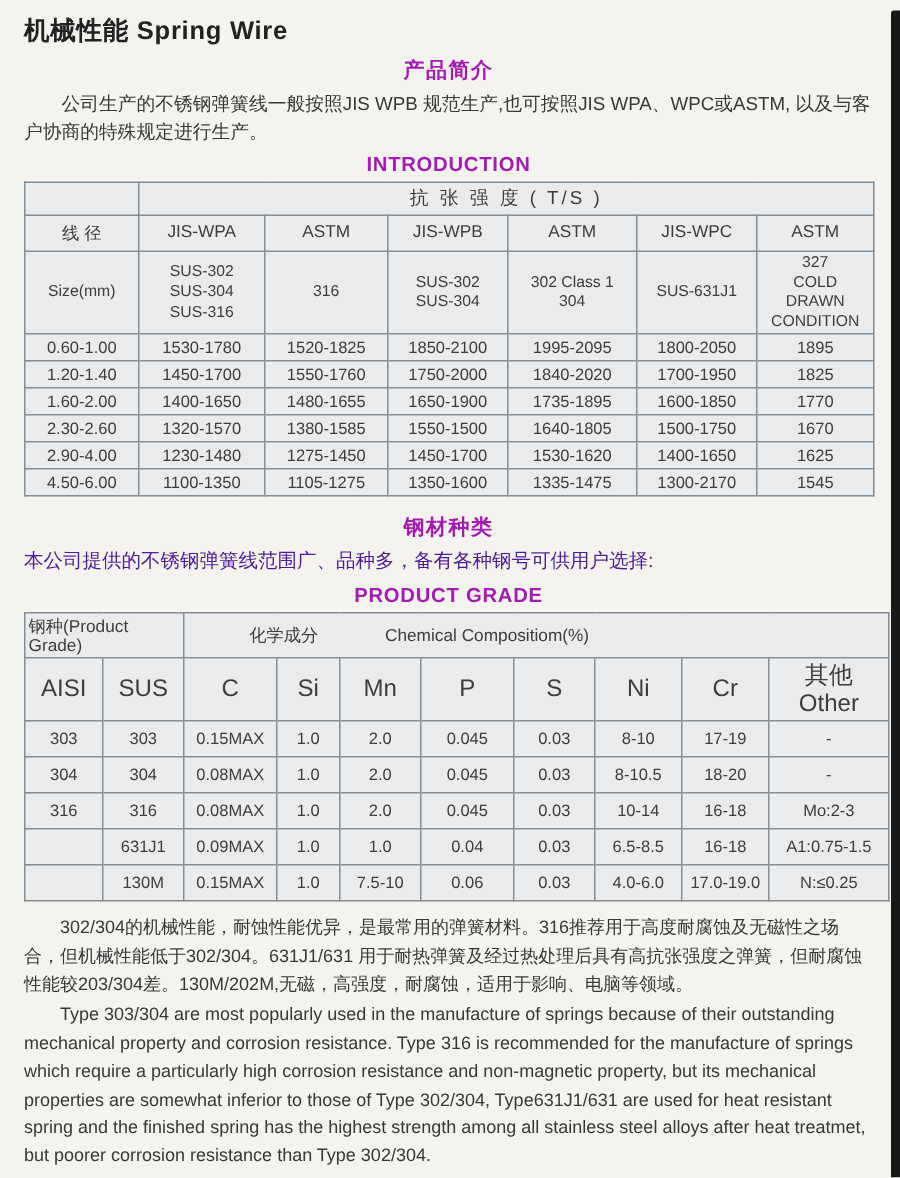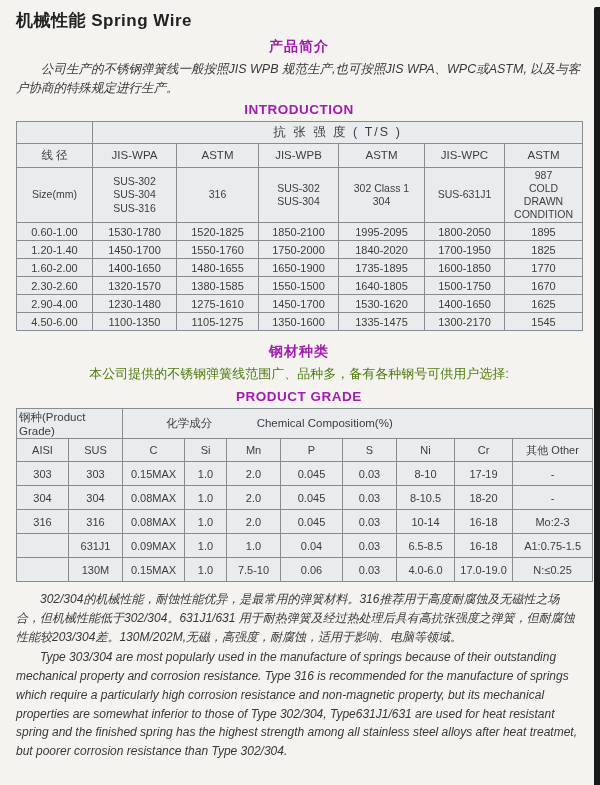--- a/index.html
+++ b/index.html
@@ -14,41 +14,41 @@
   .edge-strip {
     position:absolute; right:0; top:7px; width:6px; height:778px;
     background:#191919; border-radius:2px 0 0 0;
   }
   .page { padding:9px 18px 0 16px; }
 
   .doc-title { font-size:17px; font-weight:bold; color:#222; letter-spacing:0.5px; margin-bottom:6px; }
   .red-heading { text-align:center; color:#a21caf; font-weight:bold; font-size:14px; margin:3px 0 4px 0; letter-spacing:1px; }
   .red-heading.en { font-size:13.5px; letter-spacing:0.5px; }
   .para { font-size:12.5px; line-height:1.55; color:#383838; }
-  .para.indent { text-indent:2em;font-style:italic; }
-  .center-line { text-align:center; font-size:13px; color:#4d7c0f; margin:2px 0 6px 0; }
+  .para.indent { text-indent:2em; }
+  .center-line { text-align:left; font-size:13px; color:#4c1d95; margin:2px 0 6px 0; }
 
   table { border-collapse:collapse; width:566px; margin:4px auto 0 auto; table-layout:fixed; }
   th, td {
     border:1px solid #878c92;
     background:#e9ebed;
     text-align:center; vertical-align:middle;
     font-size:11px; font-weight:normal; color:#3d3d3d;
     padding:1px 2px;
   }
   .t1 th.span-hd { font-size:12.5px; letter-spacing:2px; height:22px; }
   .t1 .std-row th { height:24px; font-size:11.5px; }
   .t1 .grade-row td { height:54px; font-size:10.5px; line-height:1.25; }
   .t1 .data-row td { height:18px; }
   .pre { white-space:pre-line; }
 
   .t2 .hd1 th { height:21px; font-size:11.5px; text-align:left; }
   .t2 .hd1 th.left { }
   .t2 .hd1 .gap { display:inline-block; width:38px; }
-  .t2 .hd2 th { height:23px; font-size:11px;margin-left:34px; }
+  .t2 .hd2 th { height:23px; font-size:16px;margin-left:34px; }
   .t2 .data-row td { height:24px; } .sec-gap-m { height:9px; }
   .notes { margin-top:8px; }
   .notes .para { font-size:12px; line-height:1.56; }
 </style>
 </head>
 <body>
 
 <div class="edge-strip"></div>
 
 <div class="page">
@@ -87,21 +87,21 @@
       <td>Size(mm)</td>
       <td class="pre">SUS-302
 SUS-304
 SUS-316</td>
       <td class="pre">316</td>
       <td class="pre">SUS-302
 SUS-304</td>
       <td class="pre">302 Class 1
 304</td>
       <td class="pre">SUS-631J1</td>
-      <td class="pre">987
+      <td class="pre">327
 COLD
 DRAWN
 CONDITION</td>
     </tr>
     <tr class="data-row">
       <td>0.60-1.00</td>
       <td>1530-1780</td>
       <td>1520-1825</td>
       <td>1850-2100</td>
       <td>1995-2095</td>
@@ -131,21 +131,21 @@
       <td>1320-1570</td>
       <td>1380-1585</td>
       <td>1550-1500</td>
       <td>1640-1805</td>
       <td>1500-1750</td>
       <td>1670</td>
     </tr>
     <tr class="data-row">
       <td>2.90-4.00</td>
       <td>1230-1480</td>
-      <td>1275-1610</td>
+      <td>1275-1450</td>
       <td>1450-1700</td>
       <td>1530-1620</td>
       <td>1400-1650</td>
       <td>1625</td>
     </tr>
     <tr class="data-row">
       <td>4.50-6.00</td>
       <td>1100-1350</td>
       <td>1105-1275</td>
       <td>1350-1600</td>

